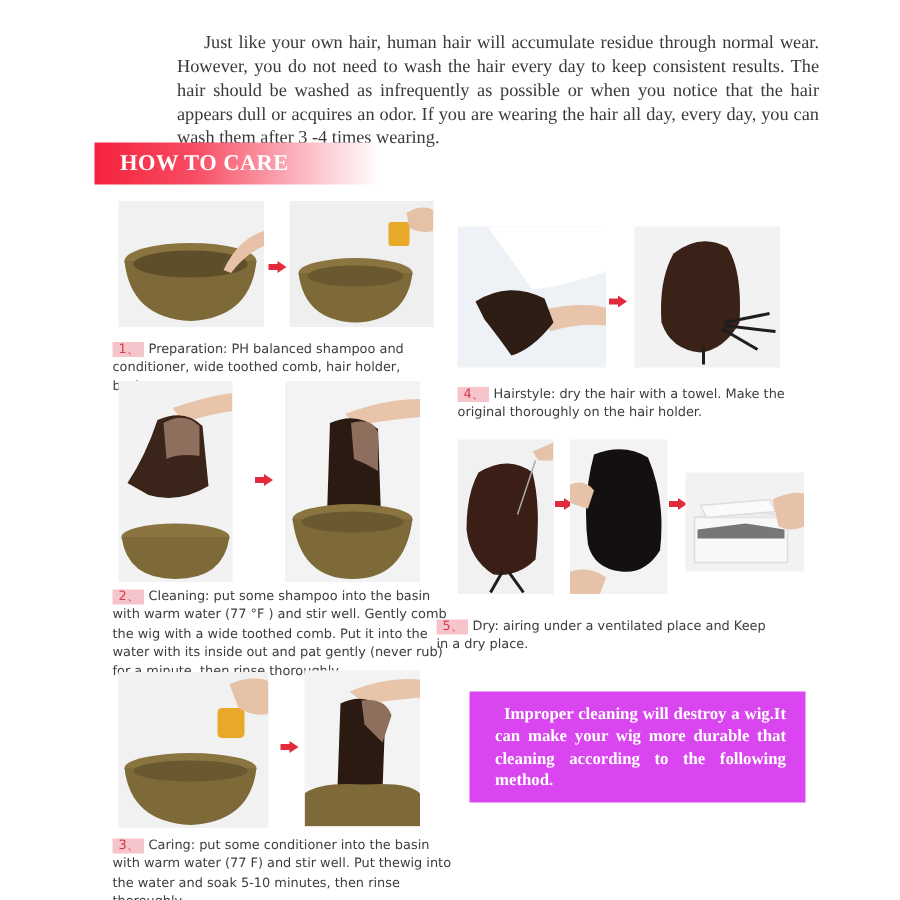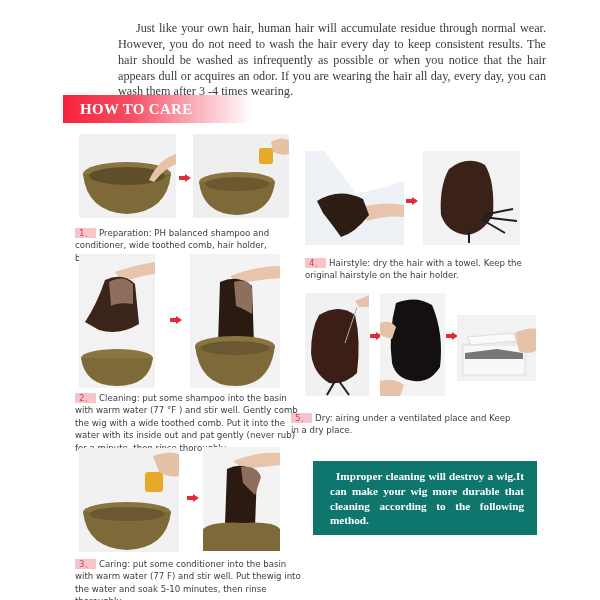--- a/index.html
+++ b/index.html
@@ -6,21 +6,21 @@
   body { width:600px; height:600px; position:relative; overflow:hidden; font-family:"Liberation Serif", serif; color:#333; }
   .intro { position:absolute; left:82px; top:9px; width:428px; font-size:12.2px; line-height:15.8px; text-align:justify; color:#3a3a3a; text-indent:18px;margin-left:36px; }
   .banner { position:absolute; left:63px; top:95px; width:190px; height:28px; background:linear-gradient(to right,#f5223c 0%,#f74c63 35%,#fbb0bb 70%,#ffffff 100%);text-decoration:underline; }
   .banner span { position:absolute; left:17px; top:6px; font-family:"Liberation Serif", serif; font-size:15px; color:#fff; letter-spacing:0.3px; font-weight:bold; }
   .photo { position:absolute; background:#f3f3f3; overflow:hidden; }
   .arrow { position:absolute; width:12px; height:8px; }
   .arrow::before { content:""; position:absolute; left:0; top:2px; width:7px; height:4px; background:#e22a3a; }
   .arrow::after { content:""; position:absolute; left:6px; top:0; border-left:6px solid #e22a3a; border-top:4px solid transparent; border-bottom:4px solid transparent; }
   .step { position:absolute; font-family:"DejaVu Sans", sans-serif; font-size:8.6px; line-height:12.4px; color:#3d3d3d; }
   .step .num { background:#f6c5cb; color:#d43c4a; padding:0 3px 0 4px; margin-right:3px; }
-  .note { position:absolute; left:313px; top:461px; width:224px; height:74px; background:#0f766e; }
+  .note { position:absolute; left:313px; top:461px; width:224px; height:74px; background:#d946ef; }
   .note p { margin:0; position:absolute; left:17px; top:8px; width:194px; font-family:"Liberation Serif", serif; font-size:11.2px; line-height:14.8px; color:#fff; text-align:justify; text-indent:6px; font-weight:bold; }
   svg { display:block; }
 </style>
 </head>
 <body>
 
 <p class="intro">Just like your own hair, human hair will accumulate residue through normal wear. However, you do not need to wash the hair every day to keep consistent results. The hair should be washed as infrequently as possible or when you notice that the hair appears dull or acquires an odor. If you are wearing the hair all day, every day, you can wash them after 3 -4 times wearing.</p>
 
 <div class="banner">
   <span>HOW TO CARE</span>
@@ -110,21 +110,21 @@
 </div>
 <div class="arrow" style="left:406px;top:197px;"></div>
 <div class="photo" style="left:423px;top:151px;width:97px;height:94px;">
   <svg width="97" height="94" viewBox="0 0 97 94">
     <rect width="97" height="94" fill="#f2f2f2"></rect>
     <path d="M26 18 Q44 4 62 14 Q72 30 70 64 Q60 82 44 84 Q24 82 18 64 Q16 36 26 18 Z" fill="#3a2218"></path>
     <path d="M60 64 L90 58 M60 66 L94 70 M58 68 L82 82 M46 80 L46 92" stroke="#1e1e1e" stroke-width="2" fill="none"></path>
   </svg>
 </div>
 <div class="step" style="left:305px;top:257px;width:230px;">
-  <span class="num">4、</span><span>Hairstyle: dry the hair with a towel. Keep the original hairstyle on the hair holder.</span>
+  <span class="num">4、</span><span>Hairstyle: dry the hair with a towel. Make the original thoroughly on the hair holder.</span>
 </div>
 
 <div class="photo" style="left:305px;top:293px;width:64px;height:103px;">
   <svg width="64" height="103" viewBox="0 0 64 103">
     <rect width="64" height="103" fill="#f1f1f1"></rect>
     <path d="M14 22 Q34 10 50 22 Q56 46 52 80 Q40 92 24 90 Q8 80 6 60 Q6 36 14 22 Z" fill="#3b1f17"></path>
     <path d="M50 8 L64 2 L64 14 L54 14 Z" fill="#e6c2a8"></path>
     <line x1="52" y1="14" x2="40" y2="50" stroke="#aaa" stroke-width="1"></line>
     <path d="M30 88 L22 102 M34 88 L44 102" stroke="#1e1e1e" stroke-width="2"></path>
   </svg>

